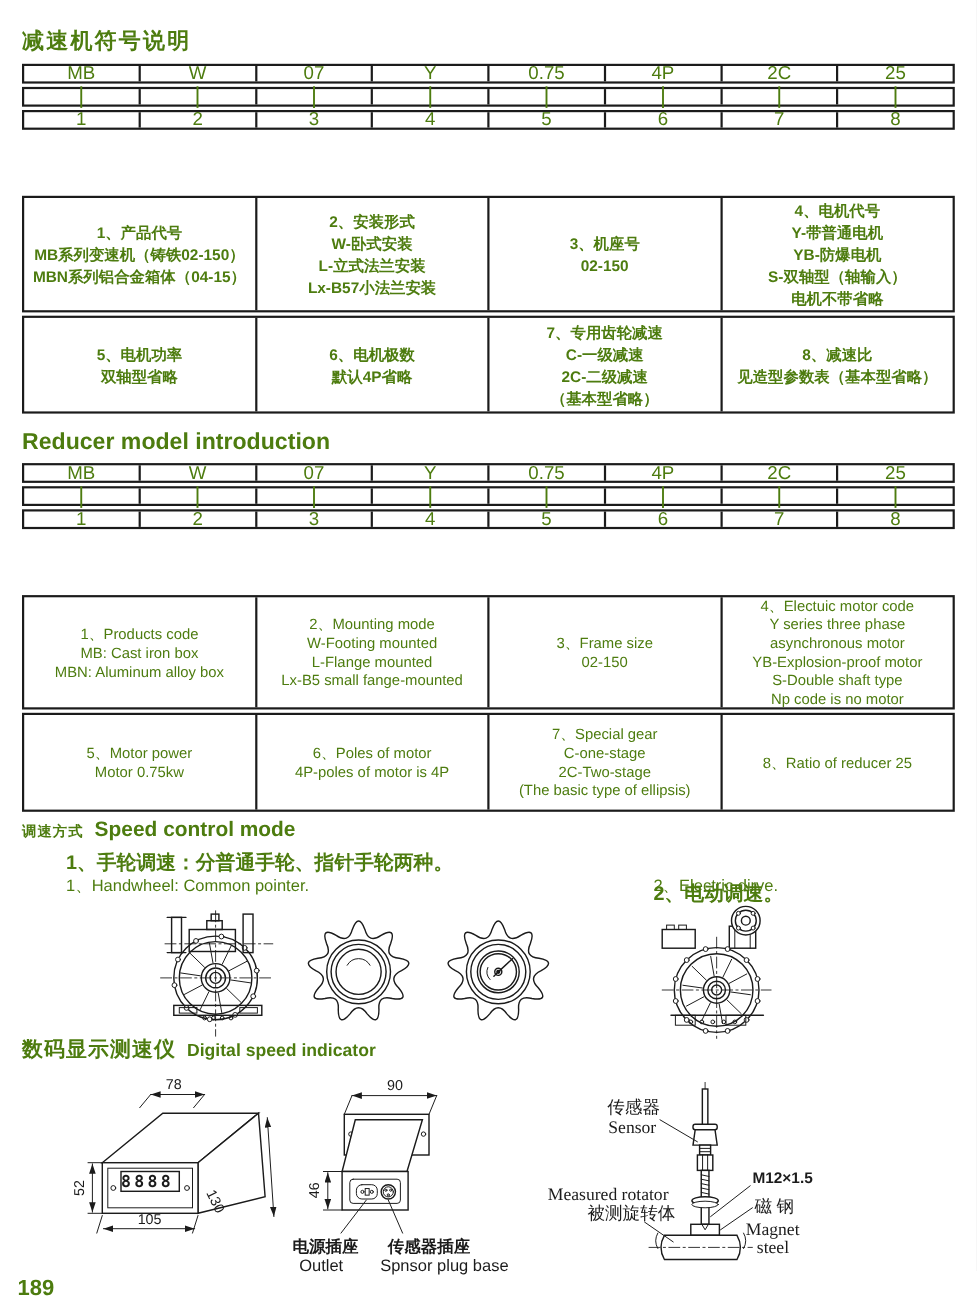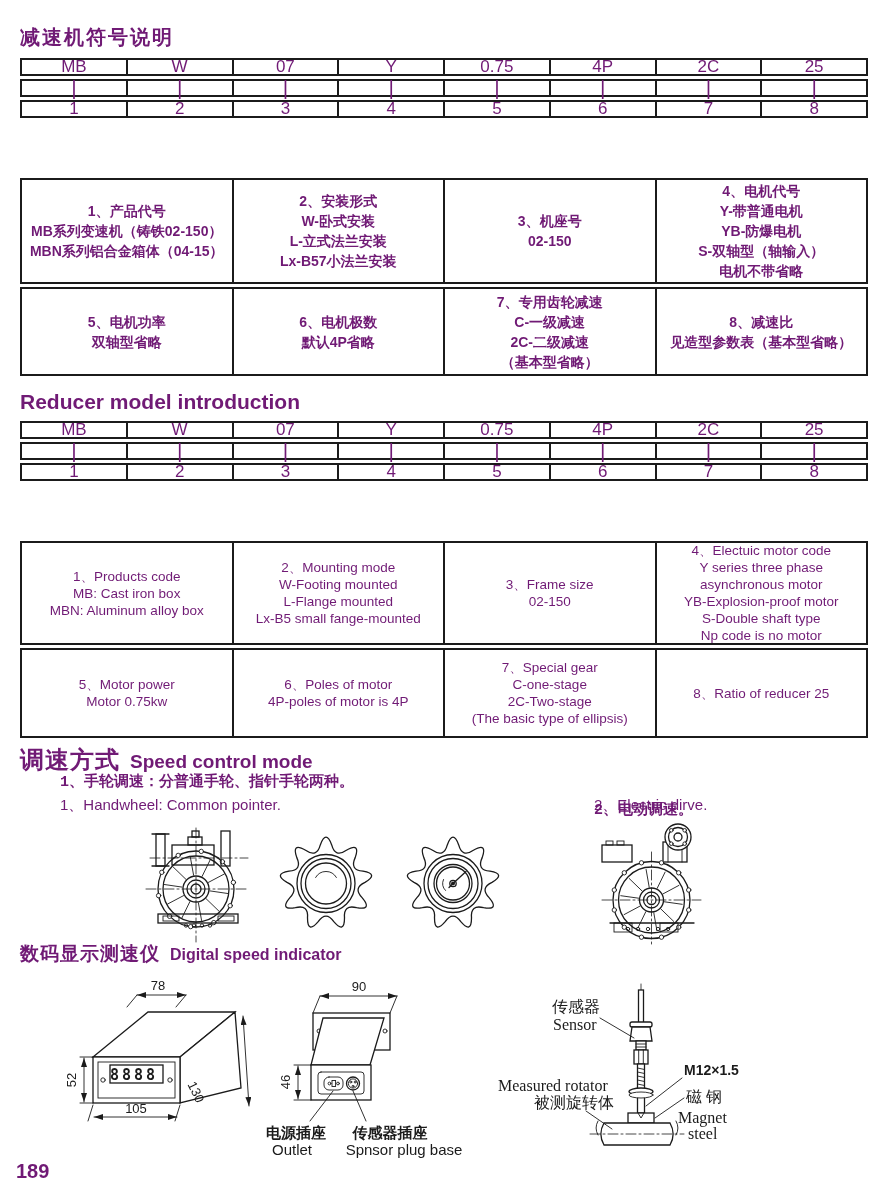--- a/index.html
+++ b/index.html
@@ -1,40 +1,40 @@
 <!DOCTYPE html>
 <html><head>
 <meta charset="utf-8">
 <style>
   html,body{margin:0;padding:0;background:#e8e8e8;}
   .page{position:relative;width:888px;height:1191px;background:#fff;margin:0 auto;
-        font-family:"Liberation Sans","DejaVu Sans",sans-serif;color:#701a75;overflow:hidden;}
+        font-family:"Liberation Sans","DejaVu Sans",sans-serif;color:#4d7c0f;overflow:hidden;}
   .abs{position:absolute;}
   .title-cn{font-size:20px;font-weight:700;letter-spacing:2px;}
   .title-en{font-size:21px;font-weight:700;}
   
   .tbl{position:absolute;left:20px;width:848px;}
   .trow{display:flex;border:2px solid #1b1b1b;background:#fff;box-sizing:border-box;}
   .trow + .trow{margin-top:3px;}
   .cell{flex:1;display:flex;align-items:center;justify-content:center;border-left:2px solid #1b1b1b;}
   .cell:first-child{border-left:none;}
   .code-tbl .trow{height:18px;font-size:17px;}
   .code-tbl .trow.pipes .cell{font-size:21px;font-weight:300;}
   .xcell{flex:1;display:flex;align-items:center;justify-content:center;text-align:center;
          white-space:pre-line;border-left:2px solid #1b1b1b;padding:2px 4px;box-sizing:border-box;}
   .xcell:first-child{border-left:none;}
   .cn-tbl .trow:nth-child(1){height:106px;}
   .cn-tbl .trow:nth-child(2){height:89px;}
   .cn-tbl .xcell{font-size:14px;line-height:20px;font-weight:600;}
   .en-tbl .trow:nth-child(1){height:104px;}
   .en-tbl .trow:nth-child(2){height:90px;}
   .en-tbl .xcell{font-size:13.5px;line-height:17px;}
-  .sec-title .cn{font-size:24px;font-weight:700;letter-spacing:1px;}
+  .sec-title .cn{font-size:13px;font-weight:700;letter-spacing:1px;}
   .sec-title .en{font-size:19px;font-weight:700;margin-left:10px;}
-  .bullet-cn{font-size:15px;font-weight:600;font-family:Liberation Mono, monospace;}
+  .bullet-cn{font-size:18px;font-weight:600;}
   .bullet-en{font-size:15px;}
   .pagenum{font-size:20px;font-weight:bold;}
   
   svg{position:absolute;left:0;}
   .fig{stroke:#1b1b1b;fill:none;stroke-width:1.3;stroke-linecap:round;}
   .thin{stroke-width:.9;}
   .cl{stroke-width:.8;stroke-dasharray:10 3 2 3;}
   text{stroke:none;}
   .dim{font:13px "Liberation Sans","DejaVu Sans",sans-serif;fill:#1b1b1b;}
   .seg{font:bold 15px "DejaVu Sans Mono",monospace;fill:#1b1b1b;letter-spacing:3px;}

